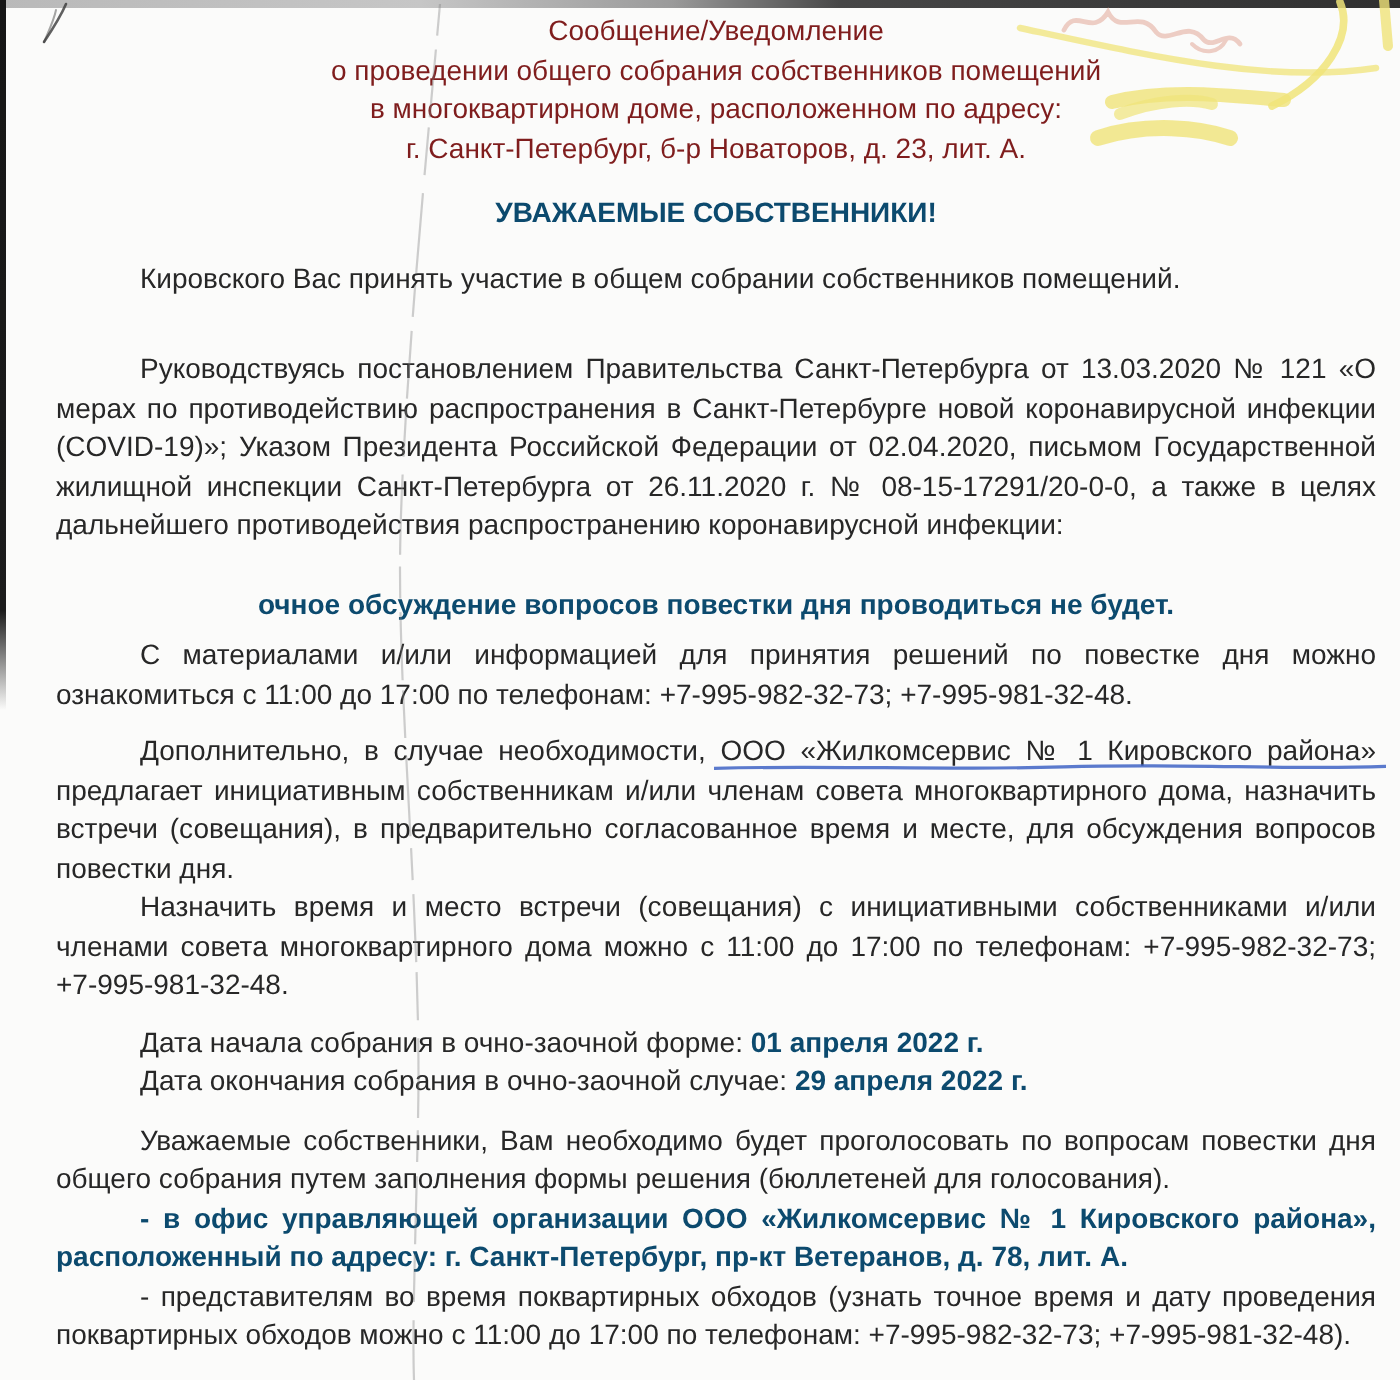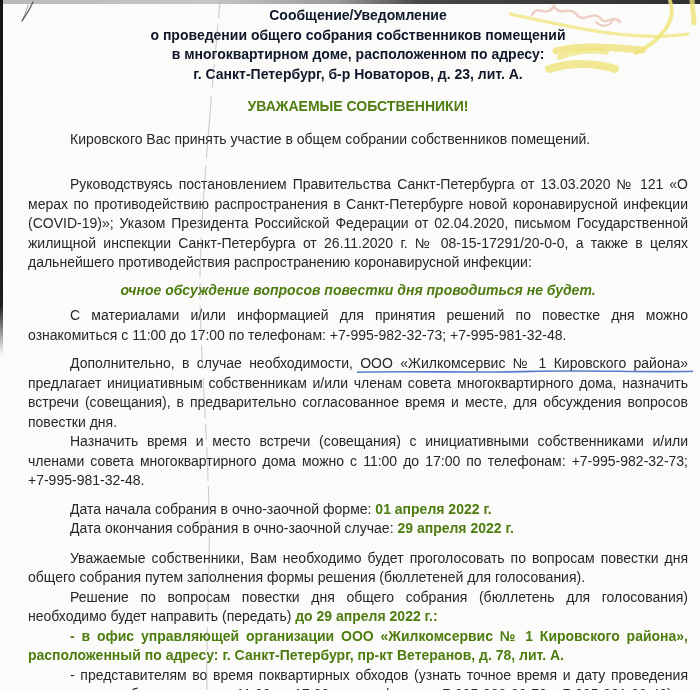--- a/index.html
+++ b/index.html
@@ -8,32 +8,32 @@
     background:#fbfbfa;
     font-family:"Liberation Sans", sans-serif;
     color:#272727;
   }
   .page{
     position:absolute;left:0;top:0;width:700px;height:690px;
     padding:6px 12px 0 28px;box-sizing:border-box;
     font-size:14px;line-height:19.5px;
   }
   .center{text-align:center;}
-  .bold{font-weight:700;color:#4d7c0f;}
+  .bold{font-weight:700;color:#0c4a6e;}
   .p{text-align:justify;margin:0;}
   .ind{text-indent:42px;}
   .mt-salut{margin-top:13px;}
   .mt-p1{margin-top:13px;}
   .mt-p2{margin-top:26px;}
-  .mt-p3{margin-top:8px;font-style:italic;}
+  .mt-p3{margin-top:20px;}
   .mt-p4{margin-top:6px;}
   .mt-p5{margin-top:9px;}
   .mt-p7{margin-top:9px;}
   .mt-p8{margin-top:10px;}
-  .title-block div{font-weight:700;color:#0f172a;}
+  .title-block div{font-weight:400;color:#7f1d1d;}
   .detail-line{text-indent:42px;}
   
   .top-edge{
     position:absolute;left:0;top:0;width:700px;height:4px;
     background:linear-gradient(90deg,#b9b9b9 0%,#c6c6c6 30%,#9a9a9a 48%,#474747 60%,#303030 100%);
   }
   .left-edge{
     position:absolute;left:0;top:0;width:3px;height:355px;
     background:linear-gradient(180deg,#161616 0%,#1c1c1c 86%,rgba(28,28,28,0) 100%);
   }
@@ -75,21 +75,20 @@
 
   <p class="p ind">Назначить время и место встречи (совещания) с  инициативными собственниками и/или членами совета многоквартирного дома можно с 11:00 до 17:00 по телефонам: +7-995-982-32-73; +7-995-981-32-48.</p>
 
   <div class="mt-p7">
     <div class="detail-line"><span>Дата начала собрания в очно-заочной форме: </span><span class="bold">01 апреля 2022 г.</span></div>
     <div class="detail-line"><span>Дата окончания собрания в очно-заочной случае: </span><span class="bold">29 апреля 2022 г.</span></div>
   </div>
 
   <p class="p ind mt-p8">Уважаемые собственники, Вам необходимо будет проголосовать по вопросам повестки дня общего собрания путем заполнения формы решения (бюллетеней для голосования).</p>
 
-  <p class="p ind"><span>Решение по вопросам повестки дня общего собрания (бюллетень для голосования) необходимо будет направить (передать) </span><span class="bold">до 29 апреля 2022 г.:</span></p>
 
   <p class="p ind bold">- в офис управляющей организации ООО «Жилкомсервис № 1 Кировского района», расположенный по адресу: г. Санкт-Петербург, пр-кт Ветеранов, д. 78,  лит. А.</p>
 
   <p class="p ind">- представителям во время поквартирных обходов (узнать точное время и дату проведения поквартирных обходов можно с 11:00 до 17:00 по телефонам: +7-995-982-32-73; +7-995-981-32-48).</p>
 
 </div>
 
 <svg class="overlay" viewBox="0 0 700 690">
 
   <path d="M 220 2 C 214 70, 200 210, 200 285 C 200 365, 211 470, 209 560 C 208 615, 206 660, 207 690" fill="none" stroke-width="1.1" opacity="0.38" stroke-dasharray="16 7 34 5 24 9 40 6" stroke="#808080"></path>

